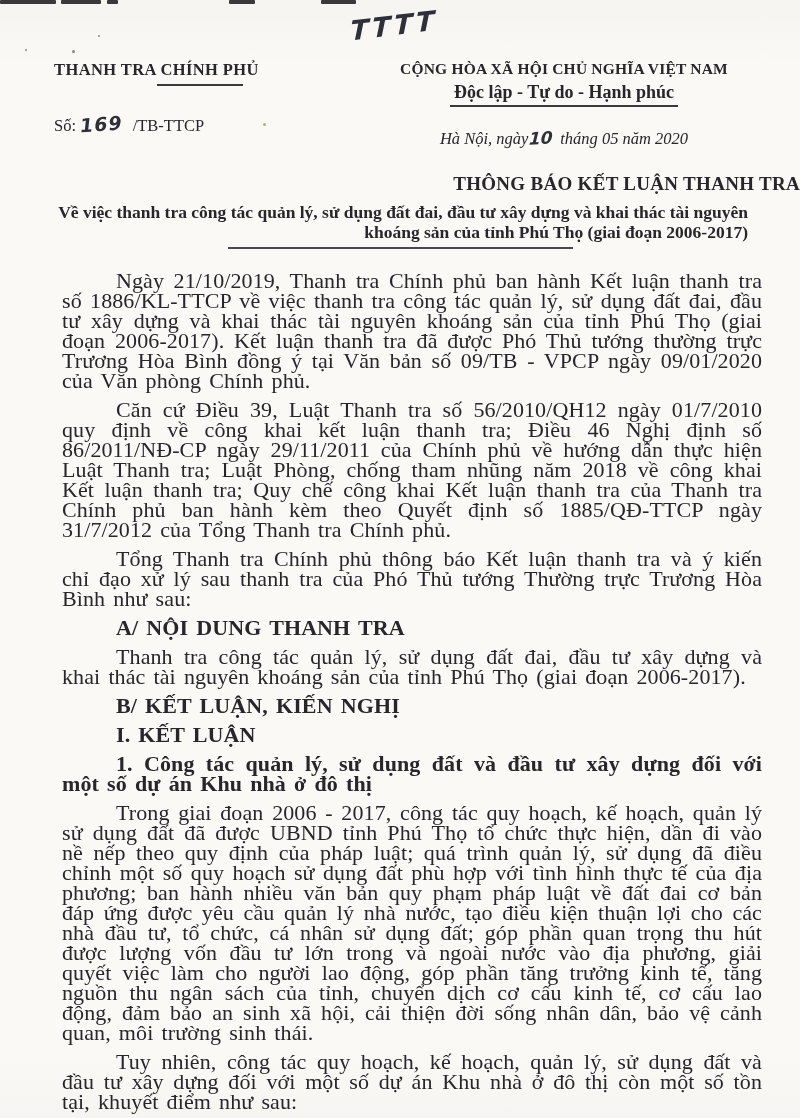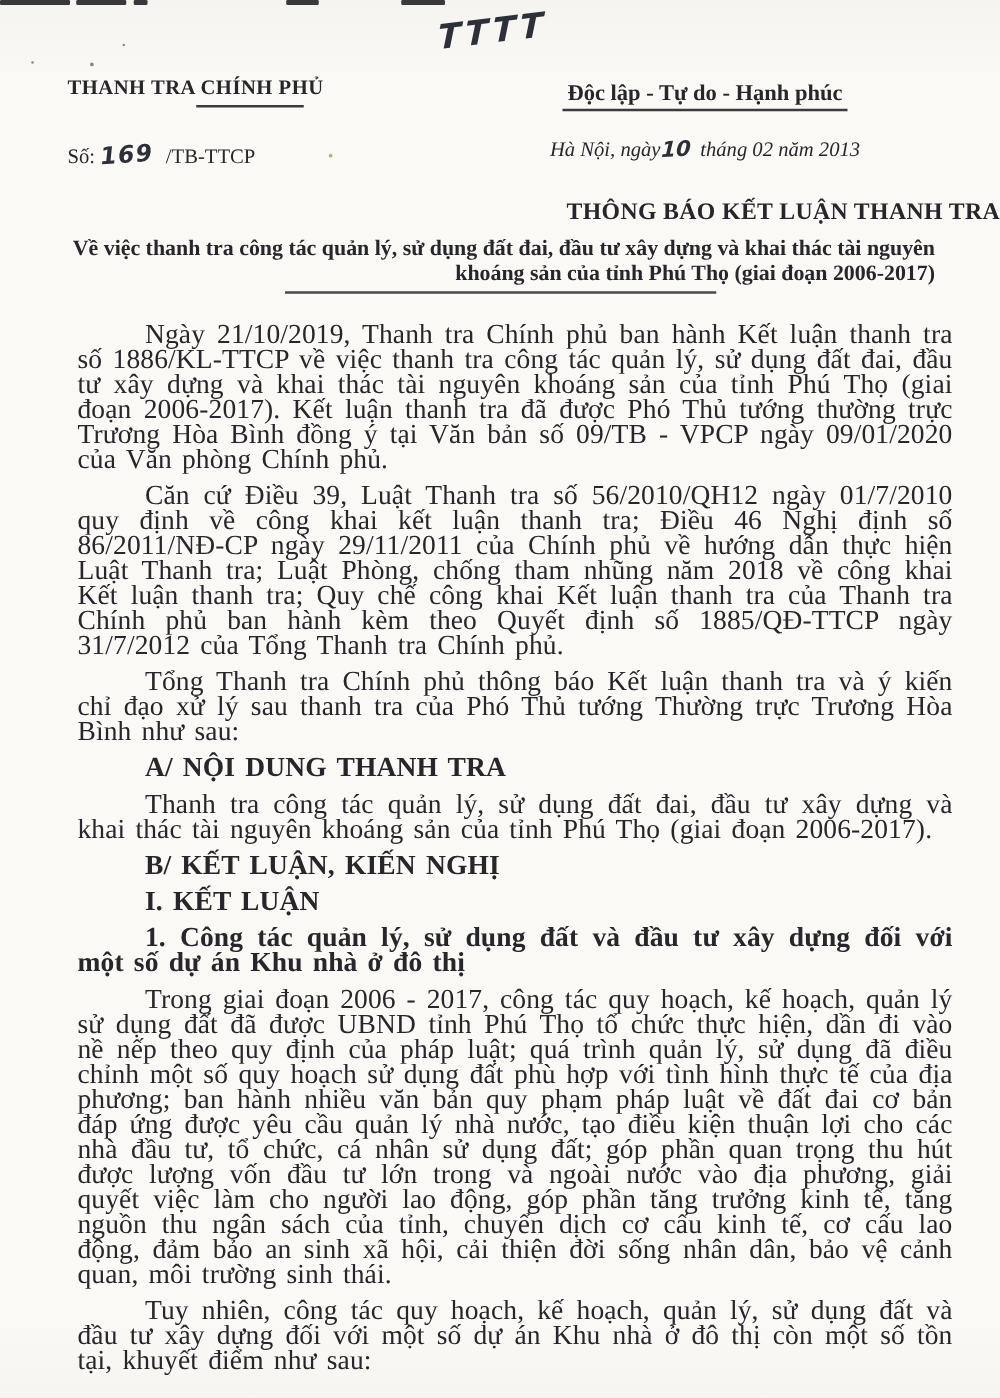--- a/index.html
+++ b/index.html
@@ -85,25 +85,26 @@
 
   <div class="header-row">
     <div class="header-left">
       <div class="org-name">THANH TRA CHÍNH PHỦ</div>
       <div class="org-underline"></div>
       <div class="doc-number">
         <span>Số:</span><span class="handwrite num">169</span><span>/TB-TTCP</span>
       </div>
     </div>
     <div class="header-right">
+      <div class="motto1">CỘNG HÒA XÃ HỘI CHỦ NGHĨA VIỆT NAM</div>
       <div class="motto2-wrap">
         <span class="motto2">Độc lập - Tự do - Hạnh phúc</span>
       </div>
       <div class="place-date">
-        <span>Hà Nội, ngày</span><span class="handwrite day">10</span> <span>tháng 02 năm 2013</span>
+        <span>Hà Nội, ngày</span><span class="handwrite day">10</span> <span>tháng 05 năm 2020</span>
       </div>
     </div>
   </div>
 
   <div class="title">THÔNG BÁO KẾT LUẬN THANH TRA</div>
   <div class="subtitle">Về việc thanh tra công tác quản lý, sử dụng đất đai, đầu tư xây dựng và khai thác tài nguyên khoáng sản của tỉnh Phú Thọ (giai đoạn 2006-2017)</div>
   <div class="subtitle-underline"></div>
 
   <div class="doc-body">
       <p class="block paragraph">Ngày 21/10/2019, Thanh tra Chính phủ ban hành Kết luận thanh tra số 1886/KL-TTCP về việc thanh tra công tác quản lý, sử dụng đất đai, đầu tư xây dựng và khai thác tài nguyên khoáng sản của tỉnh Phú Thọ (giai đoạn 2006-2017). Kết luận thanh tra đã được Phó Thủ tướng thường trực Trương Hòa Bình đồng ý tại Văn bản số 09/TB - VPCP ngày 09/01/2020 của Văn phòng Chính phủ.</p>

